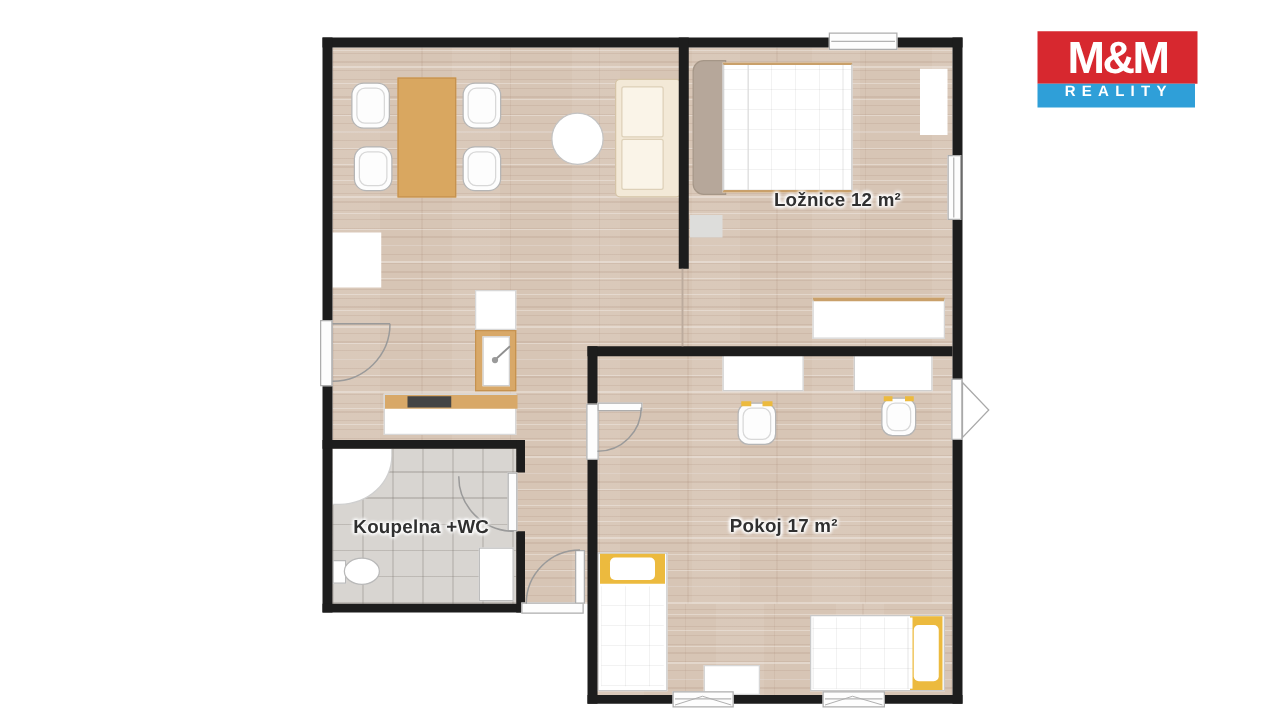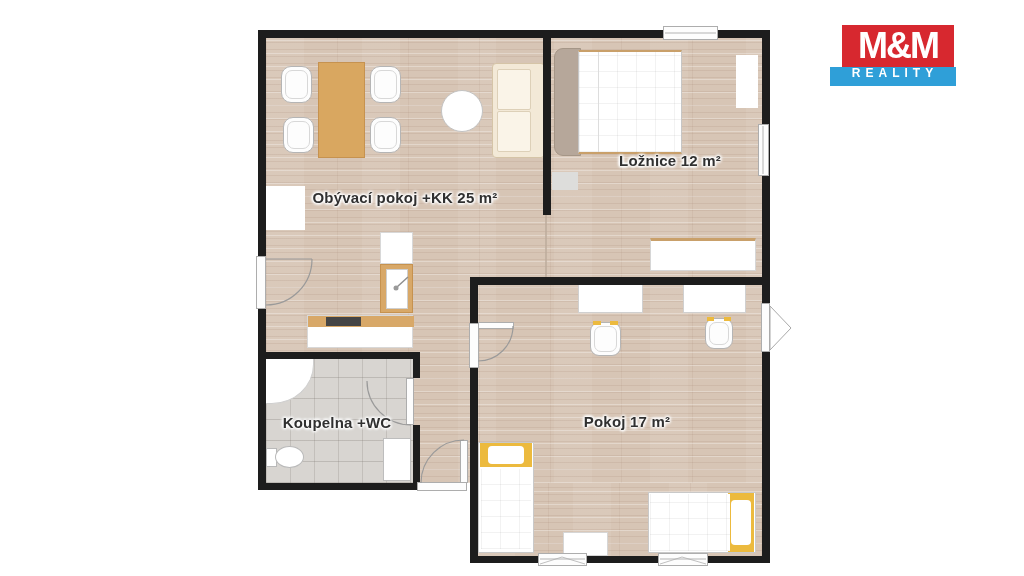--- a/index.html
+++ b/index.html
@@ -22,21 +22,21 @@
   .room-label{position:absolute;transform:translate(-50%,-50%);font-size:15px;font-weight:bold;
     color:#303030;white-space:nowrap;letter-spacing:0.2px;
     text-shadow:0 0 3px #fff,0 0 4px #fff,0 1px 3px #fff,0 -1px 3px #fff,1px 0 3px #fff,-1px 0 3px #fff;}
   .page-title{position:absolute;left:50%;top:3px;transform:translateX(-50%);
     font-size:23px;color:#747474;letter-spacing:0.8px;font-weight:400;}
   .bedding{background-color:#fff;
     background-image:
       repeating-linear-gradient(90deg, rgba(0,0,0,0.05) 0 1px, rgba(0,0,0,0) 1px 19px),
       repeating-linear-gradient(0deg, rgba(0,0,0,0.05) 0 1px, rgba(0,0,0,0) 1px 16px);}
   .logo{position:absolute;left:830px;top:25px;width:128px;}
-  .logo-red{width:112px;height:42px;background:#d7282f;display:flex;align-items:center;justify-content:center;margin-left:12px;}
+  .logo-red{width:128px;height:42px;background:#d7282f;display:flex;align-items:center;justify-content:center;}
   .logo-red span{color:#fff;font-weight:800;font-size:36px;letter-spacing:-2px;line-height:1;}
   .logo-blue{width:126px;height:19px;background:#2f9fd8;display:flex;align-items:flex-start;justify-content:center;}
   .logo-blue span{color:#fff;font-weight:700;font-size:12px;letter-spacing:5px;line-height:1;padding-left:4px;}
   .chair{position:absolute;background:#fdfdfd;border:1px solid #b5b5b5;border-radius:10px;box-sizing:border-box;}
   .chair .inner{position:absolute;left:3px;right:3px;top:3px;bottom:3px;border:1px solid #d8d8d8;border-radius:7px;}
   .ylw{background:#ecba3e;}
   svg.overlay{position:absolute;left:0;top:0;pointer-events:none;}
 </style>
 </head>
 <body>
@@ -167,18 +167,17 @@
     <line x1="660" y1="559" x2="706" y2="559" stroke="#b3b3b3" stroke-width="1"></line>
     <polyline points="540,564 562,557 585,564" fill="none" stroke="#b0b0b0" stroke-width="0.8"></polyline>
     <polyline points="660,564 682,557 706,564" fill="none" stroke="#b0b0b0" stroke-width="0.8"></polyline>
 
     <line x1="546" y1="215" x2="546" y2="277" stroke="#bcab9d" stroke-width="1.5"></line>
 
     <line x1="408" y1="277" x2="397" y2="287" stroke="#8f8f8f" stroke-width="1.5"></line>
     <circle cx="396" cy="288" r="2.5" fill="#9a9a9a"></circle>
   </svg>
 
-  <div class="room-label" style="left:405px;top:197px;">Obývací pokoj +KK 25 m²</div>
   <div class="room-label" style="left:656px;top:160px;padding-left:28px;">Ložnice 12 m²</div>
   <div class="room-label" style="left:337px;top:422px;">Koupelna +WC</div>
   <div class="room-label" style="left:627px;top:421px;text-align:right;">Pokoj 17 m²</div>
 
 </div>
 
 </body></html>

